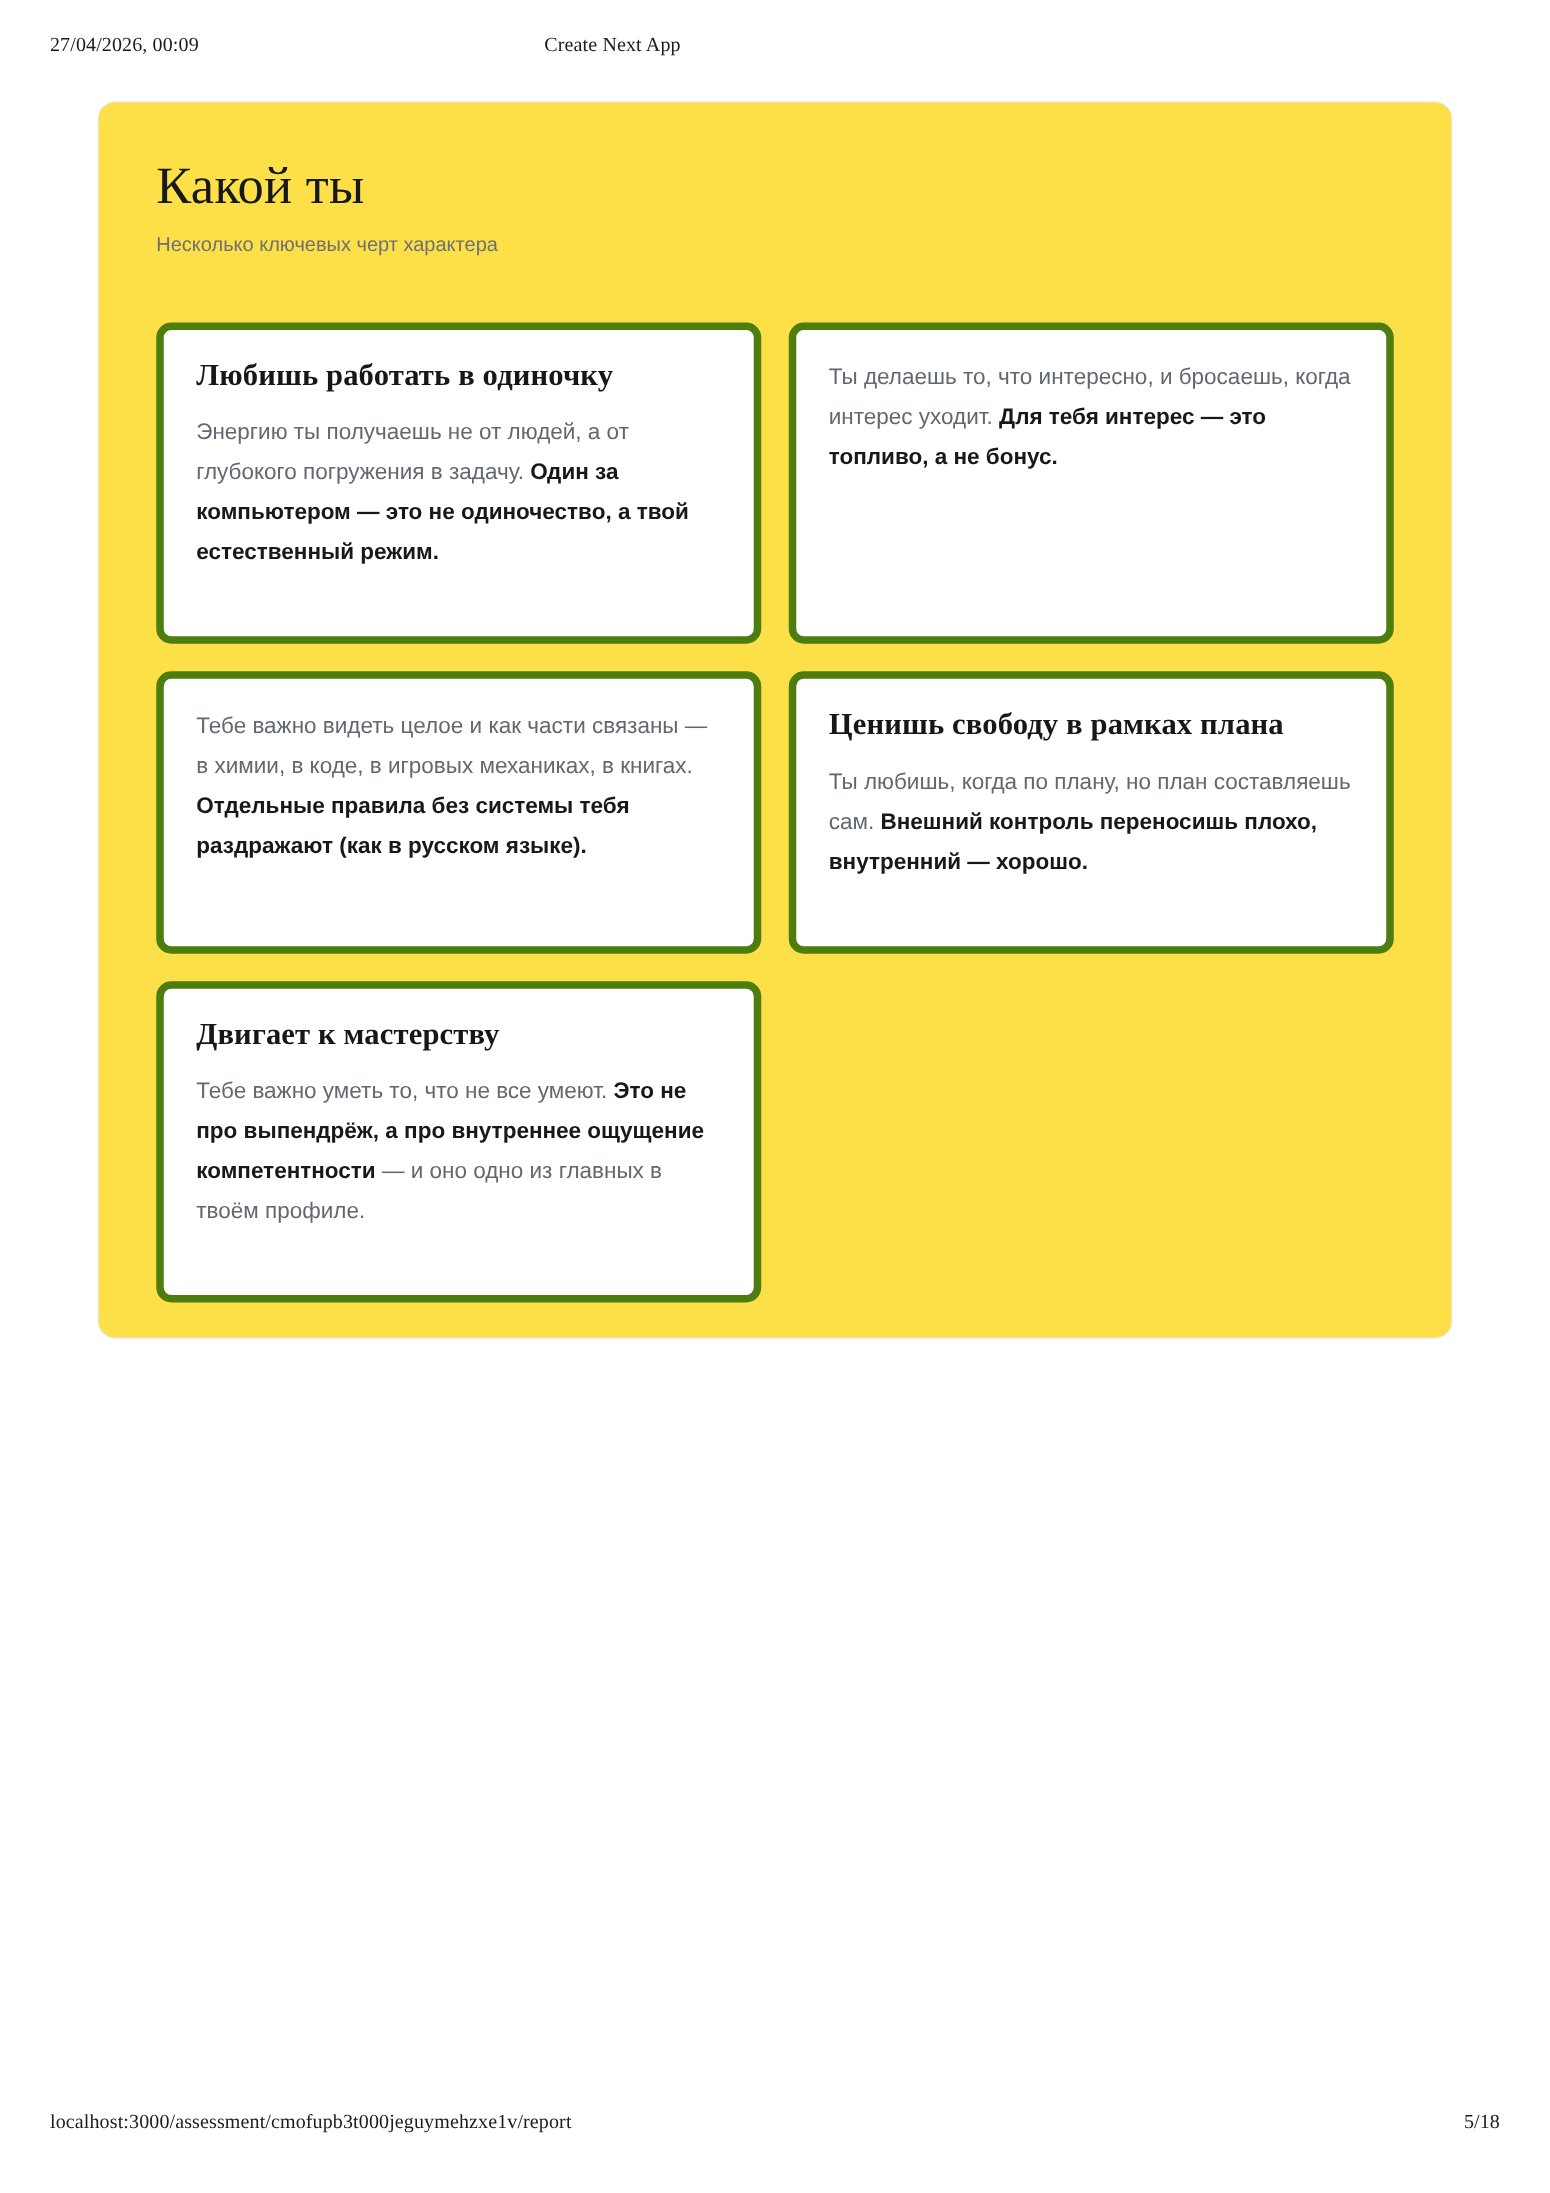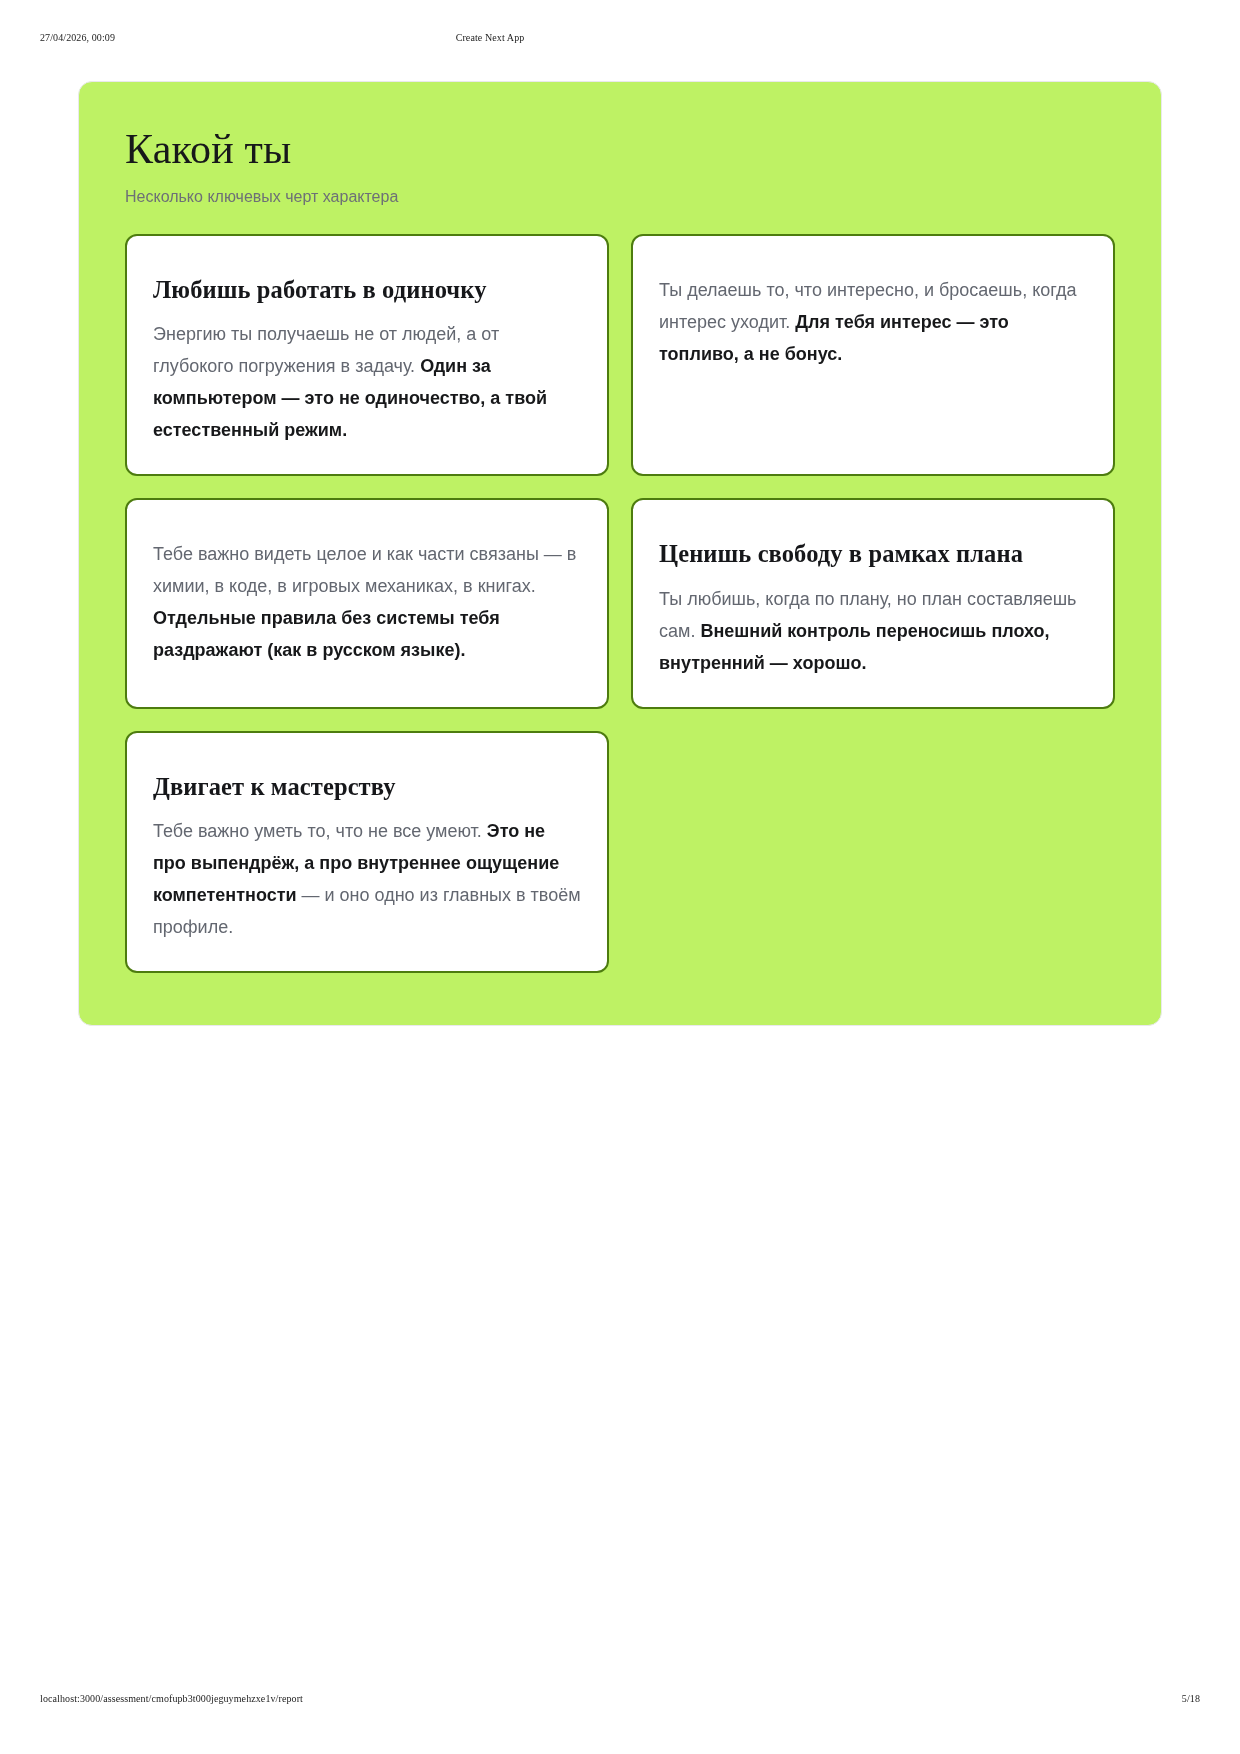--- a/index.html
+++ b/index.html
@@ -19,40 +19,40 @@
 
   
   .print-header,
   .print-footer {
     position: absolute;
     left: 0;
     width: 1240px;
     display: flex;
     align-items: center;
     font-family: "Liberation Serif", serif;
-    font-size: 10px;
+    font-size: 16px;
     color: #1c1c1c;
     letter-spacing: 0.1px;
   }
   .print-header { top: 26px; height: 22px; }
   .print-footer { top: 1687px; height: 22px; }
 
   .ph-left   { position: absolute; left: 40px; }
   .ph-center { position: absolute; left: 0; width: 980px; text-align: center; }
   .pf-left   { position: absolute; left: 40px; }
   .pf-right  { position: absolute; right: 40px; }
 
   
   .report-card {
     position: absolute;
     left: 78px;
     top: 81px;
     width: 1084px;
     box-sizing: border-box;
-    background: #bef264;
+    background: #fde047;
     border: 1px solid #e9e9ec;
     border-radius: 14px;
     padding: 44px 46px 52px 46px;
   }
 
   .section-title {
     font-family: "Liberation Serif", serif;
     font-size: 42px;
     font-weight: 400;
     color: #17181a;
@@ -73,23 +73,24 @@
     display: grid;
     grid-template-columns: 1fr 1fr;
     column-gap: 22px;
     row-gap: 22px;
     align-items: start;
   }
 
   .trait-card {
     box-sizing: border-box;
     background: #ffffff;
-    border: 2px solid #4d7c0f;
+    border: 6px solid #4d7c0f;
     border-radius: 12px;
-    padding: 38px 26px 28px 26px;
+    padding: 21px 26px 28px 26px;
+    margin-top: 24px;
   }
   
   .trait-grid .trait-card { height: 100%; }
 
   .trait-title {
     font-family: "Liberation Serif", serif;
     font-size: 24.5px;
     font-weight: 700;
     color: #16171a;
     line-height: 1.32;

